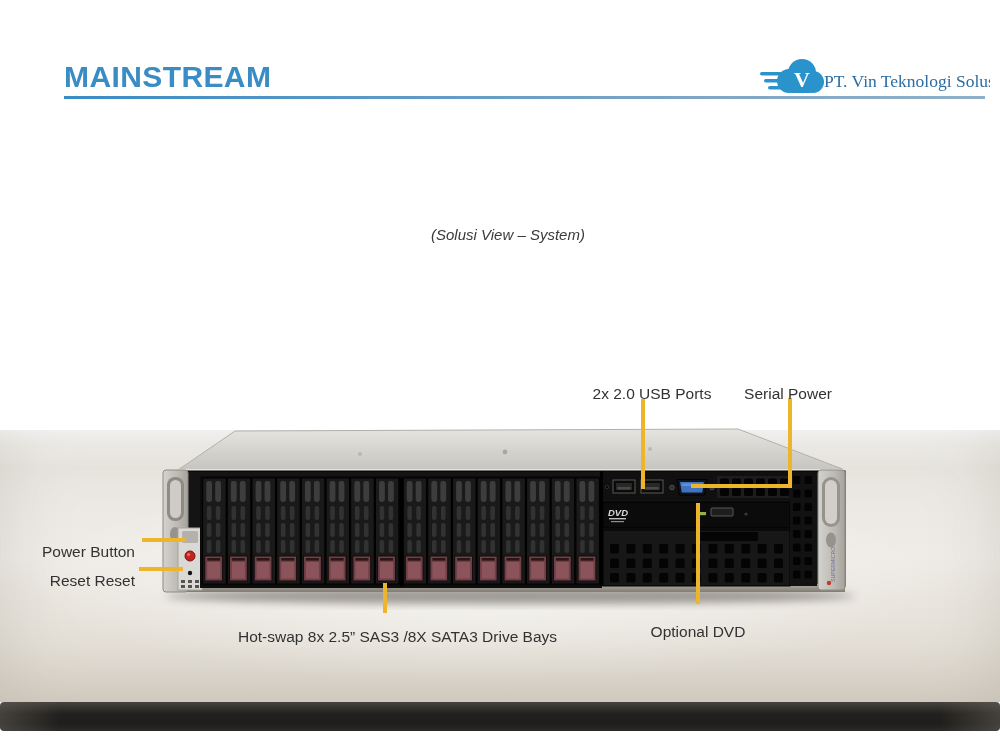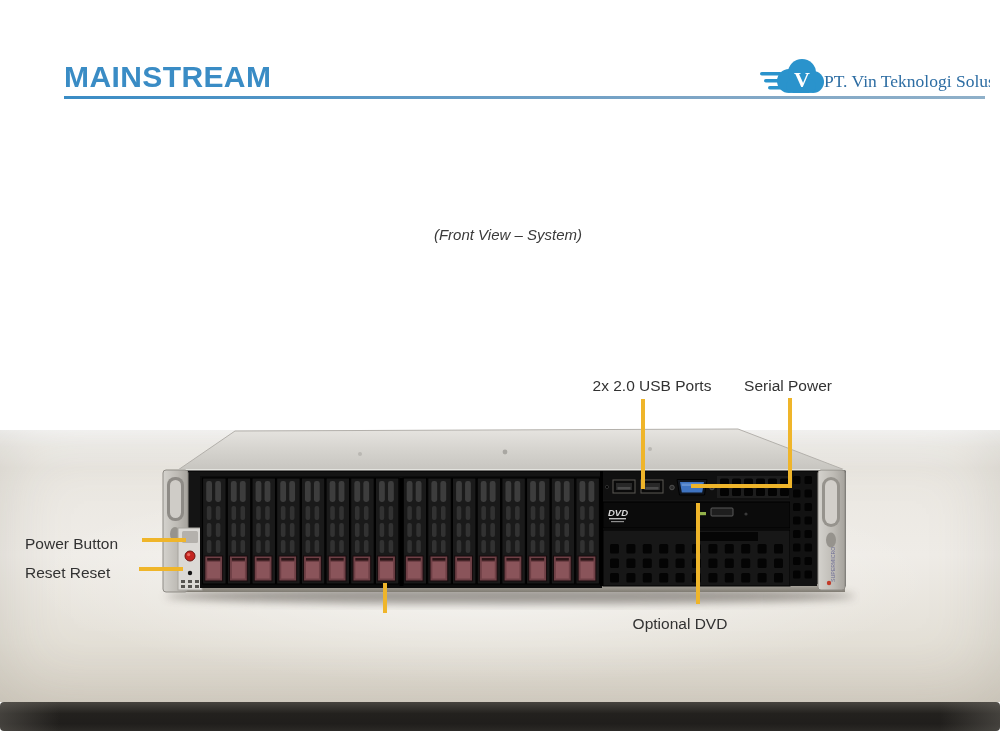--- a/index.html
+++ b/index.html
@@ -23,23 +23,23 @@
      background:
        radial-gradient(65% 55% at 48% 55%, rgba(255,255,255,.60) 0%, rgba(255,255,255,0) 70%),
        linear-gradient(180deg,#ffffff 0%,#f3f1ed 6%,#eae7e1 14%,#efece7 46%,#e4e0d7 78%,#d9d3c8 100%);
      box-shadow:inset 0 0 70px rgba(125,118,105,.22);}
   .photo-strip{position:absolute;left:0;top:702px;width:1000px;height:29px;border-radius:4px;
      background:
        linear-gradient(90deg,rgba(95,92,86,.55) 0%,rgba(0,0,0,0) 6%,rgba(0,0,0,0) 94%,rgba(95,92,86,.55) 100%),
        linear-gradient(180deg,#47443f 0%,#23211e 40%,#201e1c 75%,#2b2926 100%);}
 
   
-  .lbl{position:absolute;font-size:15.5px;color:var(--label-text,#323232);line-height:19px;}
+  .lbl{position:absolute;font-size:15.5px;color:var(--label-text,#323232);line-height:19px;margin-top:8px;}
   .lbl.center{text-align:center;}
-  .lbl.right{text-align:left;}
+  .lbl.right{text-align:right;}
 
   
   .line{position:absolute;background:var(--leader-yellow,#efb52a);z-index:6;}
 
   .server-svg{position:absolute;left:150px;top:424px;z-index:4;}
   .labels-layer{z-index:7;}
 </style>
 </head>
 <body>
 
@@ -55,21 +55,21 @@
       <rect x="10" y="32" width="14" height="3.6" rx="1.8" fill="var(--logo-blue,#2a93cc)"></rect>
       <circle cx="31" cy="27" r="12" fill="var(--logo-blue,#2a93cc)"></circle>
       <circle cx="44" cy="19" r="14" fill="var(--logo-blue,#2a93cc)"></circle>
       <circle cx="55" cy="28" r="11" fill="var(--logo-blue,#2a93cc)"></circle>
       <rect x="28" y="25" width="30" height="14" rx="7" fill="var(--logo-blue,#2a93cc)"></rect>
       <text x="44" y="33" text-anchor="middle" font-size="22" font-weight="bold" font-family="Liberation Serif,serif" fill="#ffffff">V</text>
     </g>
     <text class="logo-text" x="66" y="33" font-size="17.5" fill="var(--logo-text-blue,#2d6da3)">PT. Vin Teknologi Solusi</text>
   </svg>
 
-  <div class="caption">(Front View – System)</div>
+  <div class="caption">(Solusi View – System)</div>
 
   <div class="photo"></div>
   <div class="photo-strip"></div>
 
   <svg class="server-svg" width="710" height="186" viewBox="0 0 710 186">
     <defs>
       <linearGradient id="lidGrad" x1="0" y1="0" x2="0" y2="1">
         <stop offset="0" stop-color="#e6e4e0"></stop>
           <stop offset=".55" stop-color="#d4d2cd"></stop>
         <stop offset="1" stop-color="#c7c5c0"></stop>
@@ -482,15 +482,16 @@
   <div class="line" style="left:691px;top:484px;width:101px;height:4px"></div>
   <div class="line" style="left:142px;top:538px;width:44px;height:4px"></div>
   <div class="line" style="left:139px;top:567px;width:44px;height:4px"></div>
   <div class="line" style="left:383px;top:583px;width:4px;height:30px"></div>
   <div class="line" style="left:696px;top:503px;width:4px;height:101px"></div>
 
   <div class="lbl center labels-layer" style="left:572px;top:376px;width:160px">2x 2.0 USB Ports</div>
   <div class="lbl center labels-layer" style="left:733px;top:376px;width:110px">Serial Power</div>
   <div class="lbl right labels-layer" style="left:25px;top:534px;width:110px">Power Button</div>
   <div class="lbl right labels-layer" style="left:25px;top:563px;width:110px">Reset Reset</div>
-  <div class="lbl center labels-layer" style="left:625px;top:614px;width:110px">Optional DVD</div>
+  <div class="lbl labels-layer" style="left:238px;top:619px;width:360px">Hot-swap 8x 2.5” SAS3 /8X SATA3 Drive Bays</div>
+  <div class="lbl center labels-layer" style="left:643px;top:614px;width:110px">Optional DVD</div>
 
 </div>
 
 </body></html>

